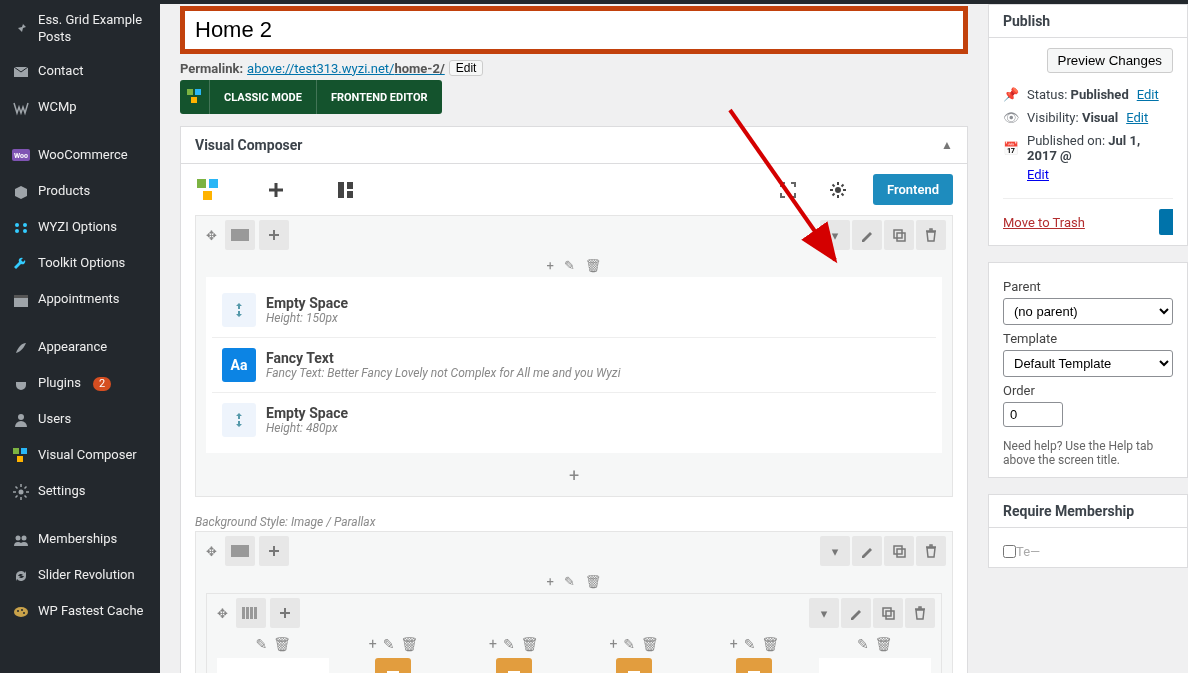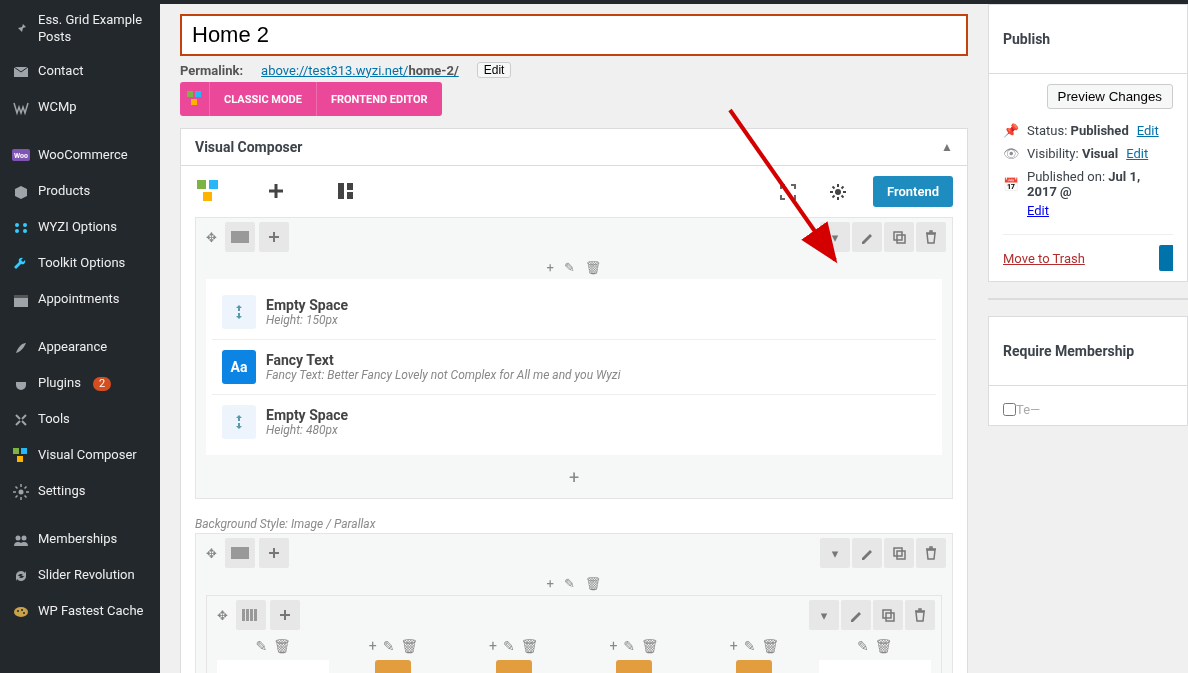--- a/index.html
+++ b/index.html
@@ -5,33 +5,33 @@
 * { box-sizing: border-box; margin: 0; padding: 0; }
 body { font-family: -apple-system, BlinkMacSystemFont, "Segoe UI", Roboto, sans-serif; font-size: 13px; color: #3c434a; background: #f0f0f1; width: 1188px; height: 673px; overflow: hidden; position: relative; }
 .top-bar { height: 4px; background: #23282d; width: 100%; }
 .wrap { display: flex; height: 669px; }
 .sidebar { width: 160px; background: #23282d; color: #eee; flex-shrink: 0; overflow-y: auto; font-size: 13px; }
 .sidebar .menu-item { display: flex; align-items: center; padding: 8px 10px; color: #eee; cursor: pointer; gap: 8px; line-height: 1.3; }
 .sidebar .menu-item .mi-icon { width: 20px; height: 20px; display: flex; align-items: center; justify-content: flex-end; flex-shrink: 0; color: rgba(240,246,252,.6); }
 .sidebar .menu-sep { height: 12px; }
 .badge { background: #d54e21; color: #fff; border-radius: 10px; padding: 0 6px; font-size: 11px; margin-left: 4px; }
 .content { flex: 1; padding: 0 20px 0 20px; overflow-y: auto; min-width: 0; }
-.title-input { width: 100%; font-size: 22px; padding: 6px 10px; border: 2px solid #c2410c; background: #fff; margin-top: 10px; }
-.permalink-row { font-size: 13px; padding: 6px 0 4px; color: #666; display: flex; align-items: center; gap: 18px; }
+.title-input { width: 100%; font-size: 22px; padding: 6px 10px; border: 5px solid #c2410c; background: #fff; margin-top: 2px; }
+.permalink-row { font-size: 13px; padding: 6px 0 4px; color: #666; display: flex; align-items: center; gap: 4px; }
 .permalink-row a { color: #0073aa; text-decoration: underline; }
 .permalink-row strong { color: #555; }
 .permalink-row .plk-edit-btn { font-size: 12px; padding: 0 6px; border: 1px solid #ccc; background: #f6f7f7; border-radius: 3px; }
-.vc-mode-bar { display: inline-flex; background: #ec4899; border-radius: 3px; height: 34px; align-items: center; color: #fff; font-size: 11px; font-weight: bold; margin-bottom: 12px; }
+.vc-mode-bar { display: inline-flex; background: #14532d; border-radius: 3px; height: 34px; align-items: center; color: #fff; font-size: 11px; font-weight: bold; margin-bottom: 12px; }
 .vc-mode-bar .logo { width: 30px; display:flex; align-items:center; justify-content:center; border-right:1px solid rgba(255,255,255,.2); height:100%; }
 .vc-mode-bar .mode-btn { padding: 0 14px; height: 100%; display: flex; align-items: center; border-right: 1px solid rgba(255,255,255,.2); cursor:pointer; }
 .vc-mode-bar .mode-btn:last-child { border-right: none; }
 .panel { background: #fff; border: 1px solid #dcdcde; margin-bottom: 20px; }
 .panel-head { display: flex; justify-content: space-between; align-items: center; padding: 10px 14px; font-size: 14px; font-weight: bold; border-bottom: 1px solid #dcdcde; }
 .panel-head .caret { color: #777; font-size: 12px; }
-.vc-toolbar { display: flex; align-items: flex-start; justify-content: space-between; padding: 10px 14px; border-bottom: none; }
+.vc-toolbar { display: flex; align-items: flex-end; justify-content: space-between; padding: 10px 14px; border-bottom: none; }
 .vc-toolbar .left { display: flex; gap: 40px; align-items: center; }
 .vc-toolbar .right { display: flex; gap: 20px; align-items: center; }
 .vc-toolbar .tb-btn { width: 30px; height: 30px; display: flex; align-items: center; justify-content: center; color: #666; cursor:pointer; }
 .frontend-btn { background: #1e8cbe; color: #fff; padding: 8px 14px; border-radius: 3px; font-weight: 600; cursor:pointer; font-size:13px; }
 .vc-body { padding: 0 14px 14px; }
 .vc-row-meta { font-size: 12px; color: #8a8a8a; font-style: italic; padding: 6px 0 2px; }
 .vc-row { border: 1px solid #e5e5e5; background: #f6f7f7; margin-bottom: 12px; position: relative; padding-bottom: 4px; }
 .vc-row-head { display: flex; align-items: center; justify-content: space-between; padding: 4px 6px; }
 .vc-row-head .rh-left { display: flex; gap: 4px; align-items: center; }
 .vc-row-head .rh-right { display: flex; gap: 2px; }
@@ -48,21 +48,21 @@
 .vc-el-text .d { font-style: italic; color: #888; font-size: 12px; }
 .vc-add-center { display:flex; justify-content:center; padding:6px; color:#888; cursor:pointer; font-size:18px; }
 .cols-row { display:flex; gap:8px; padding: 0 10px; }
 .cols-row .col-box { flex:1; display:flex; flex-direction:column; align-items:center; gap:6px; padding-top:4px; }
 .col-controls { display:flex; gap:6px; color:#888; font-size:14px; }
 .col-controls span { cursor:pointer; }
 .col-add { width: 100%; height: 50px; background:#fff; display:flex; align-items:center; justify-content:center; font-size:22px; color:#888; }
 .col-block { width: 36px; height: 36px; border-radius:3px; background:#e29d3e; display:flex; align-items:center; justify-content:center; color:#fff; }
 .right-col { width: 200px; flex-shrink: 0; padding: 0 0 20px 0; overflow-y: auto; }
 .meta-box { background: #fff; border: 1px solid #dcdcde; margin-bottom: 16px; }
-.meta-head { padding: 26px 14px; font-weight: bold; font-size: 14px; border-bottom: 1px solid #dcdcde; }
+.meta-head { padding: 8px 14px; font-weight: bold; font-size: 14px; border-bottom: 1px solid #dcdcde; }
 .meta-body { padding: 10px 14px; font-size: 13px; }
 .meta-line { display: flex; align-items: center; gap: 8px; padding: 4px 0; }
 .meta-line .ml-icon { width: 16px; color: #8c8f94; }
 .meta-line a { color: #0073aa; text-decoration: underline; }
 .meta-line .published-date { font-weight:bold; }
 .trash { color: #b32d2e; text-decoration: underline; cursor:pointer; }
 .preview-btn { border: 1px solid #ccc; padding: 4px 10px; border-radius: 3px; background: #f6f7f7; cursor:pointer; }
 .meta-body label { display:block; margin: 6px 0 4px; color:#444; }
 .meta-body select, .meta-body input[type=text], .meta-body input[type=number] { width: 100%; padding: 4px 6px; border:1px solid #8c8f94; border-radius: 3px; font-size: 13px; background:#fff; }
 .order-input { width: 60px !important; }
@@ -163,24 +163,25 @@
             <svg width="18" height="18">
               <path d="M6 3v4M12 3v4M4 7h10v3a5 5 0 01-10 0z" fill="currentColor"></path>
             </svg>
           </span>
           <span>Plugins</span>
           <span class="badge">2</span>
         </div>
         <div class="menu-item">
           <span class="mi-icon">
             <svg width="18" height="18">
-              <path d="M4 4l4 4M14 4l-4 4M4 14l4-4M14 14l-4-4" stroke="currentColor" stroke-width="2"></path>
-            </svg>
-          </span>
-          <span>Tools</span>
+              <circle cx="9" cy="6" r="3" fill="currentColor"></circle>
+              <path d="M3 16a6 6 0 0112 0z" fill="currentColor"></path>
+            </svg>
+          </span>
+          <span>Users</span>
         </div>
         <div class="menu-item">
           <span class="mi-icon">
             <svg width="18" height="18">
               <rect x="1" y="1" width="6" height="6" fill="#7cb342"></rect>
               <rect x="9" y="1" width="6" height="6" fill="#29b6f6"></rect>
               <rect x="5" y="9" width="6" height="6" fill="#ffb300"></rect>
             </svg>
           </span>
           <span>Visual Composer</span>
@@ -544,20 +545,29 @@
         </div>
         <div style="margin-left:24px;"><a href="#">Edit</a></div>
         <div style="display:flex; justify-content:space-between; align-items:center; margin-top:16px; border-top:1px solid #eee; padding-top:10px;">
           <span class="trash">Move to Trash</span>
           <span style="width:14px; height:26px; background:#0073aa; border-radius:2px 0 0 2px;"></span>
         </div>
       </div>
     </div>
 
     <div class="meta-box">
+      <div class="meta-body">
+        <label>Parent</label>
+        <select><option>(no parent)</option></select>
+        <label>Template</label>
+        <select><option>Default Template</option></select>
+        <label>Order</label>
+        <input type="number" class="order-input" value="0" style="">
+        <div class="help-text">Need help? Use the Help tab above the screen title.</div>
+      </div>
     </div>
 
     <div class="meta-box">
       <div class="meta-head">Require Membership</div>
       <div class="meta-body" style="padding-bottom:4px;">
         <label style="display:flex; align-items:center;">
             <input type="checkbox" style=""> 
             <span style="color:#aaa;">Te—</span>
           </label>
       </div>

